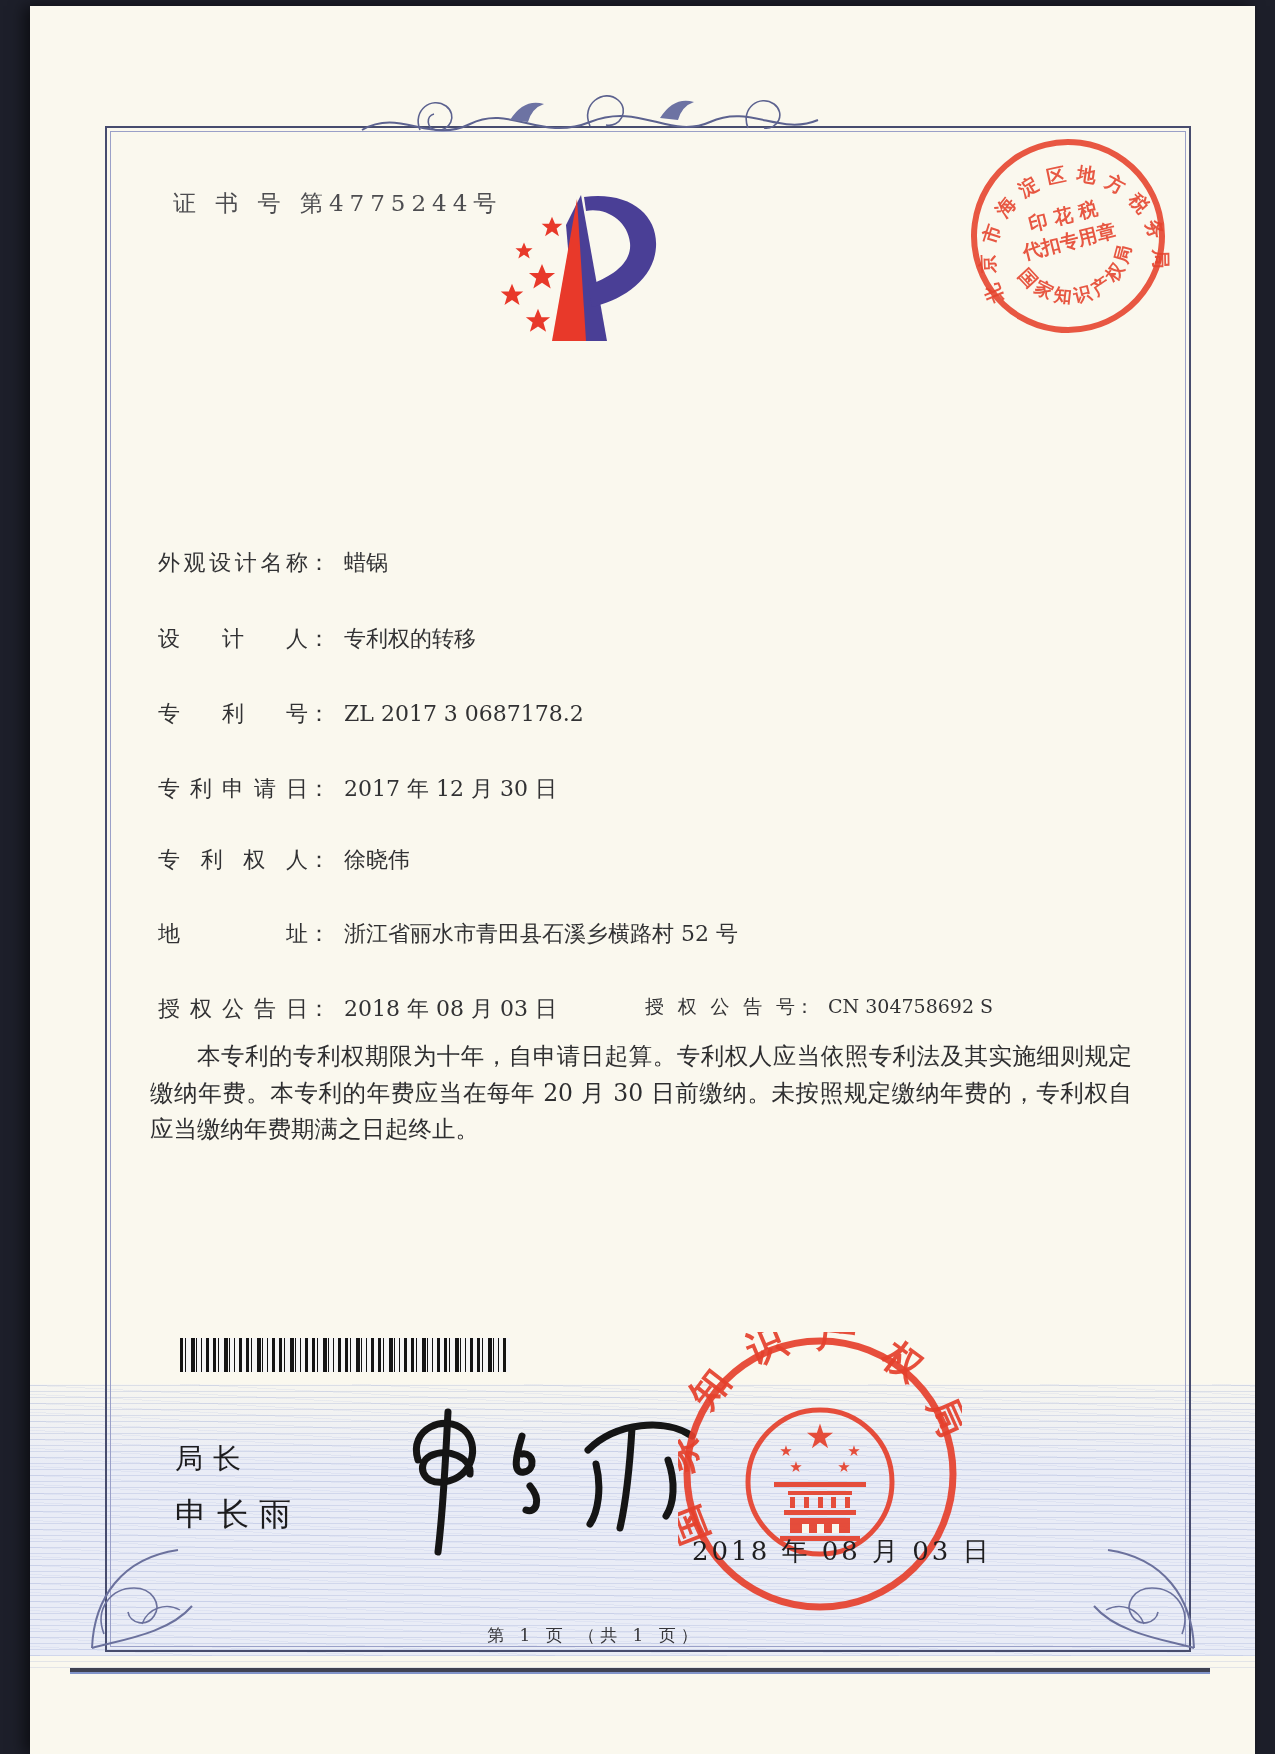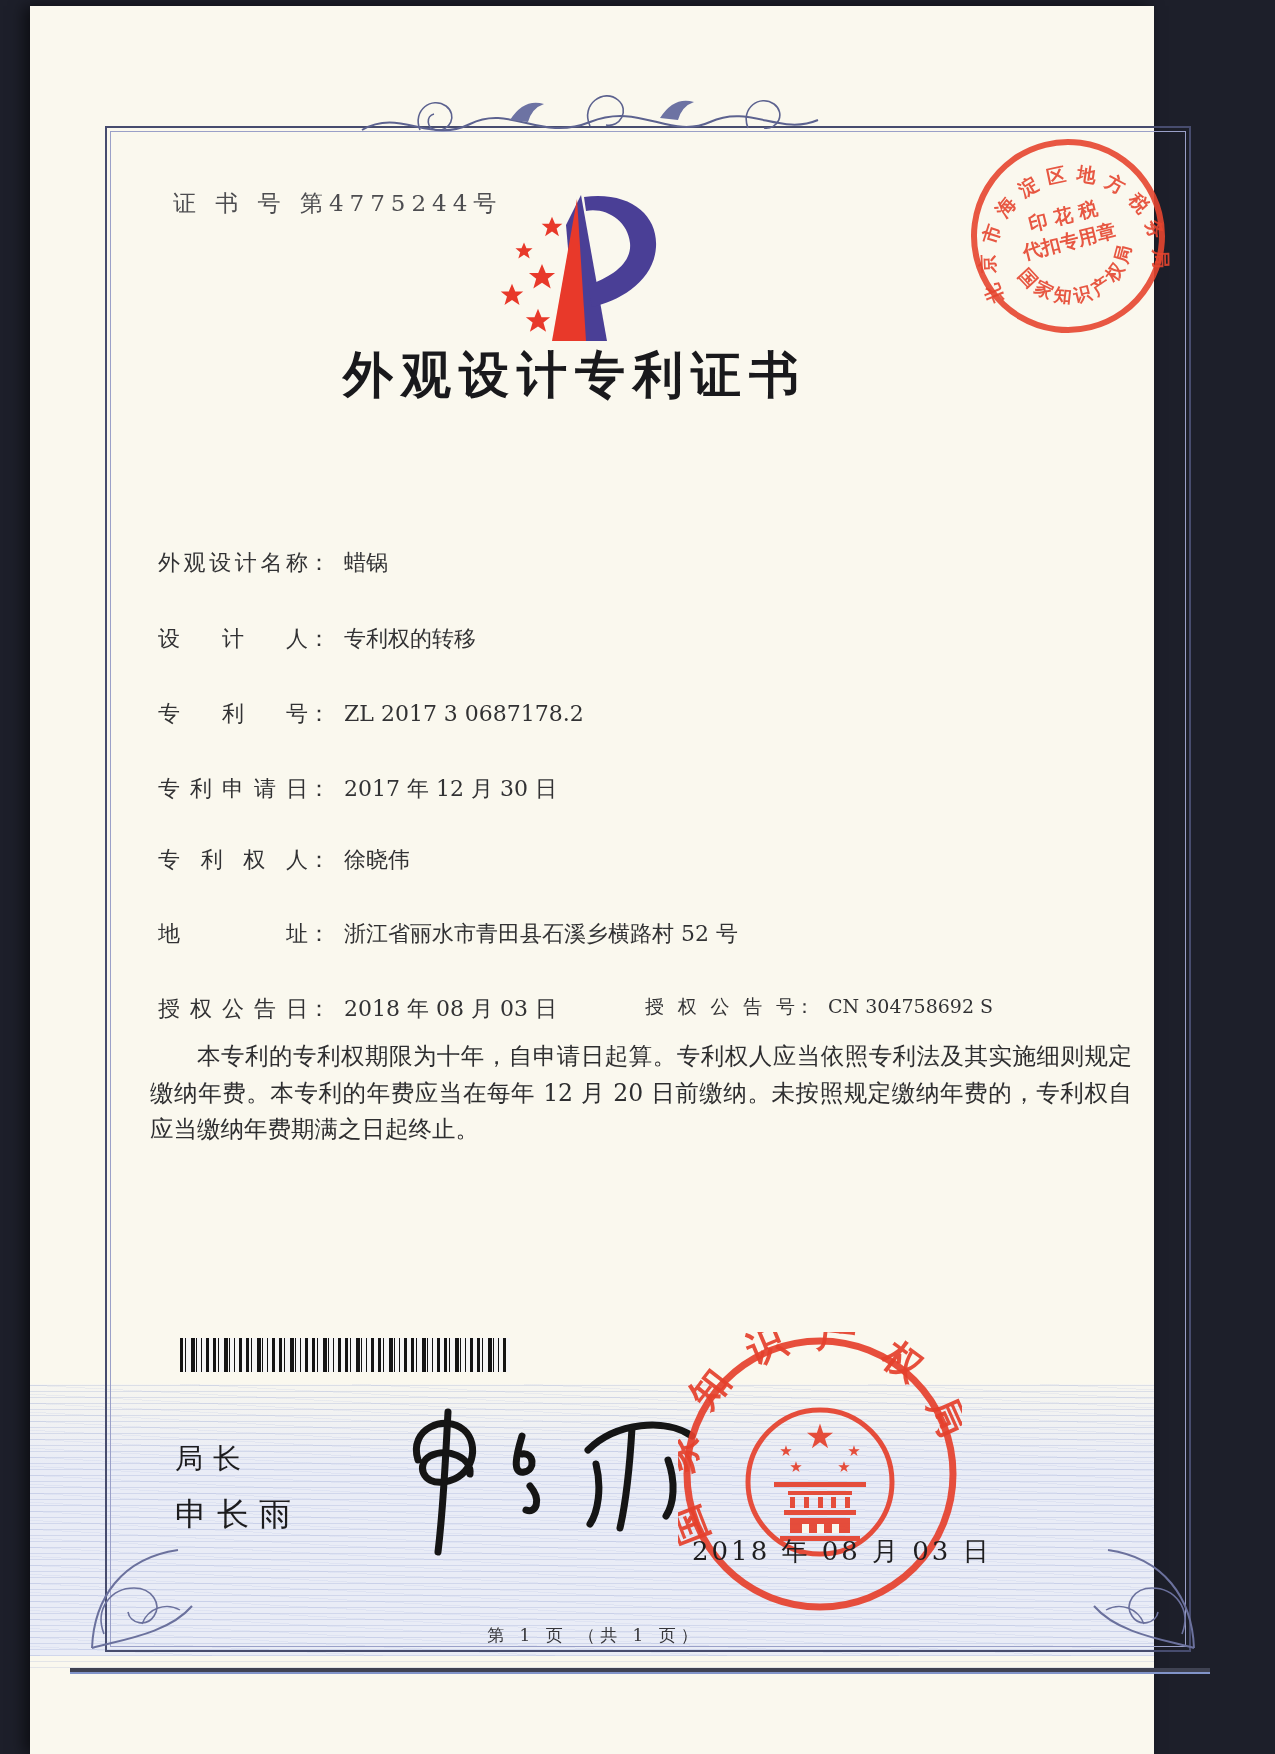--- a/index.html
+++ b/index.html
@@ -3,21 +3,21 @@
 <meta charset="utf-8">
 <style>
   html,body{margin:0;padding:0;}
   body{
     width:1275px;height:1754px;
     background:#1d1f2a;
     font-family:"DejaVu Serif","Liberation Serif",serif;
     position:relative;overflow:hidden;
   }
   #page{
-    position:absolute;left:30px;top:6px;width:1124px;height:1748px;
+    position:absolute;left:30px;top:6px;width:1225px;height:1748px;
     background:#faf8ee;
     box-shadow:-6px 0 14px rgba(0,0,0,.55);
   }
   
   .wave-zone{
     position:absolute;left:0;top:1378px;width:100%;height:272px;
     background:
       repeating-linear-gradient(0deg, rgba(122,140,200,.22) 0 1px, rgba(255,255,255,0) 1px 6px),
       repeating-linear-gradient(3deg, rgba(150,165,215,.12) 0 1px, rgba(255,255,255,0) 1px 9px),
       linear-gradient(180deg, rgba(232,236,247,.2), #e9ecf6 30%, #e9ecf6);
@@ -144,21 +144,20 @@
 
     <g fill="#e8392a">
       <path transform="translate(72,38) scale(1.15)" d="M0,-9 L2.6,-2.8 9,-2.8 4,1.2 6,8 0,4 -6,8 -4,1.2 -9,-2.8 -2.6,-2.8 Z"></path>
       <path transform="translate(44,62) scale(0.95)" d="M0,-9 L2.6,-2.8 9,-2.8 4,1.2 6,8 0,4 -6,8 -4,1.2 -9,-2.8 -2.6,-2.8 Z"></path>
       <path transform="translate(62,88) scale(1.45)" d="M0,-9 L2.6,-2.8 9,-2.8 4,1.2 6,8 0,4 -6,8 -4,1.2 -9,-2.8 -2.6,-2.8 Z"></path>
       <path transform="translate(32,106) scale(1.25)" d="M0,-9 L2.6,-2.8 9,-2.8 4,1.2 6,8 0,4 -6,8 -4,1.2 -9,-2.8 -2.6,-2.8 Z"></path>
       <path transform="translate(58,132) scale(1.35)" d="M0,-9 L2.6,-2.8 9,-2.8 4,1.2 6,8 0,4 -6,8 -4,1.2 -9,-2.8 -2.6,-2.8 Z"></path>
     </g>
   </svg>
 
-  <div class="title">外观设计专利证书</div>
 
   <div class="fields">
     <div class="field-row r1">
       <span class="field-label">外观设计名称</span><span class="field-colon">：</span><span>蜡锅</span>
     </div>
     <div class="field-row r2">
       <span class="field-label">设计人</span><span class="field-colon">：</span><span>专利权的转移</span>
     </div>
     <div class="field-row r3">
       <span class="field-label">专利号</span><span class="field-colon">：</span><span>ZL 2017 3 0687178.2</span>
@@ -174,21 +173,21 @@
     </div>
     <div class="field-row r7">
       <span class="field-label">授权公告日</span><span class="field-colon">：</span><span>2018 年 08 月 03 日</span>
     </div>
   </div>
   <div class="grant-no">
     <span class="field-label">授权公告号</span><span class="field-colon">：</span><span>CN 304758692 S</span>
   </div>
 
   <div class="body-text">
-    <p>本专利的专利权期限为十年，自申请日起算。专利权人应当依照专利法及其实施细则规定缴纳年费。本专利的年费应当在每年 12 月 20 日前缴纳。未按照规定缴纳年费的，专利权自应当缴纳年费期满之日起终止。</p>
+    <p>本专利的专利权期限为十年，自申请日起算。专利权人应当依照专利法及其实施细则规定缴纳年费。本专利的年费应当在每年 20 月 30 日前缴纳。未按照规定缴纳年费的，专利权自应当缴纳年费期满之日起终止。</p>
   </div>
 
   <div class="barcode"></div>
 
   <div class="director-title">局长</div>
   <div class="director-name">申长雨</div>
 
   <svg class="signature" viewBox="0 0 340 165">
     <g fill="none" stroke="#151515" stroke-width="7" stroke-linecap="round">
       <path d="M38,58 C28,26 66,12 84,28 C100,42 94,76 64,80 C42,83 36,62 50,54 C68,45 92,56 90,72"></path>

